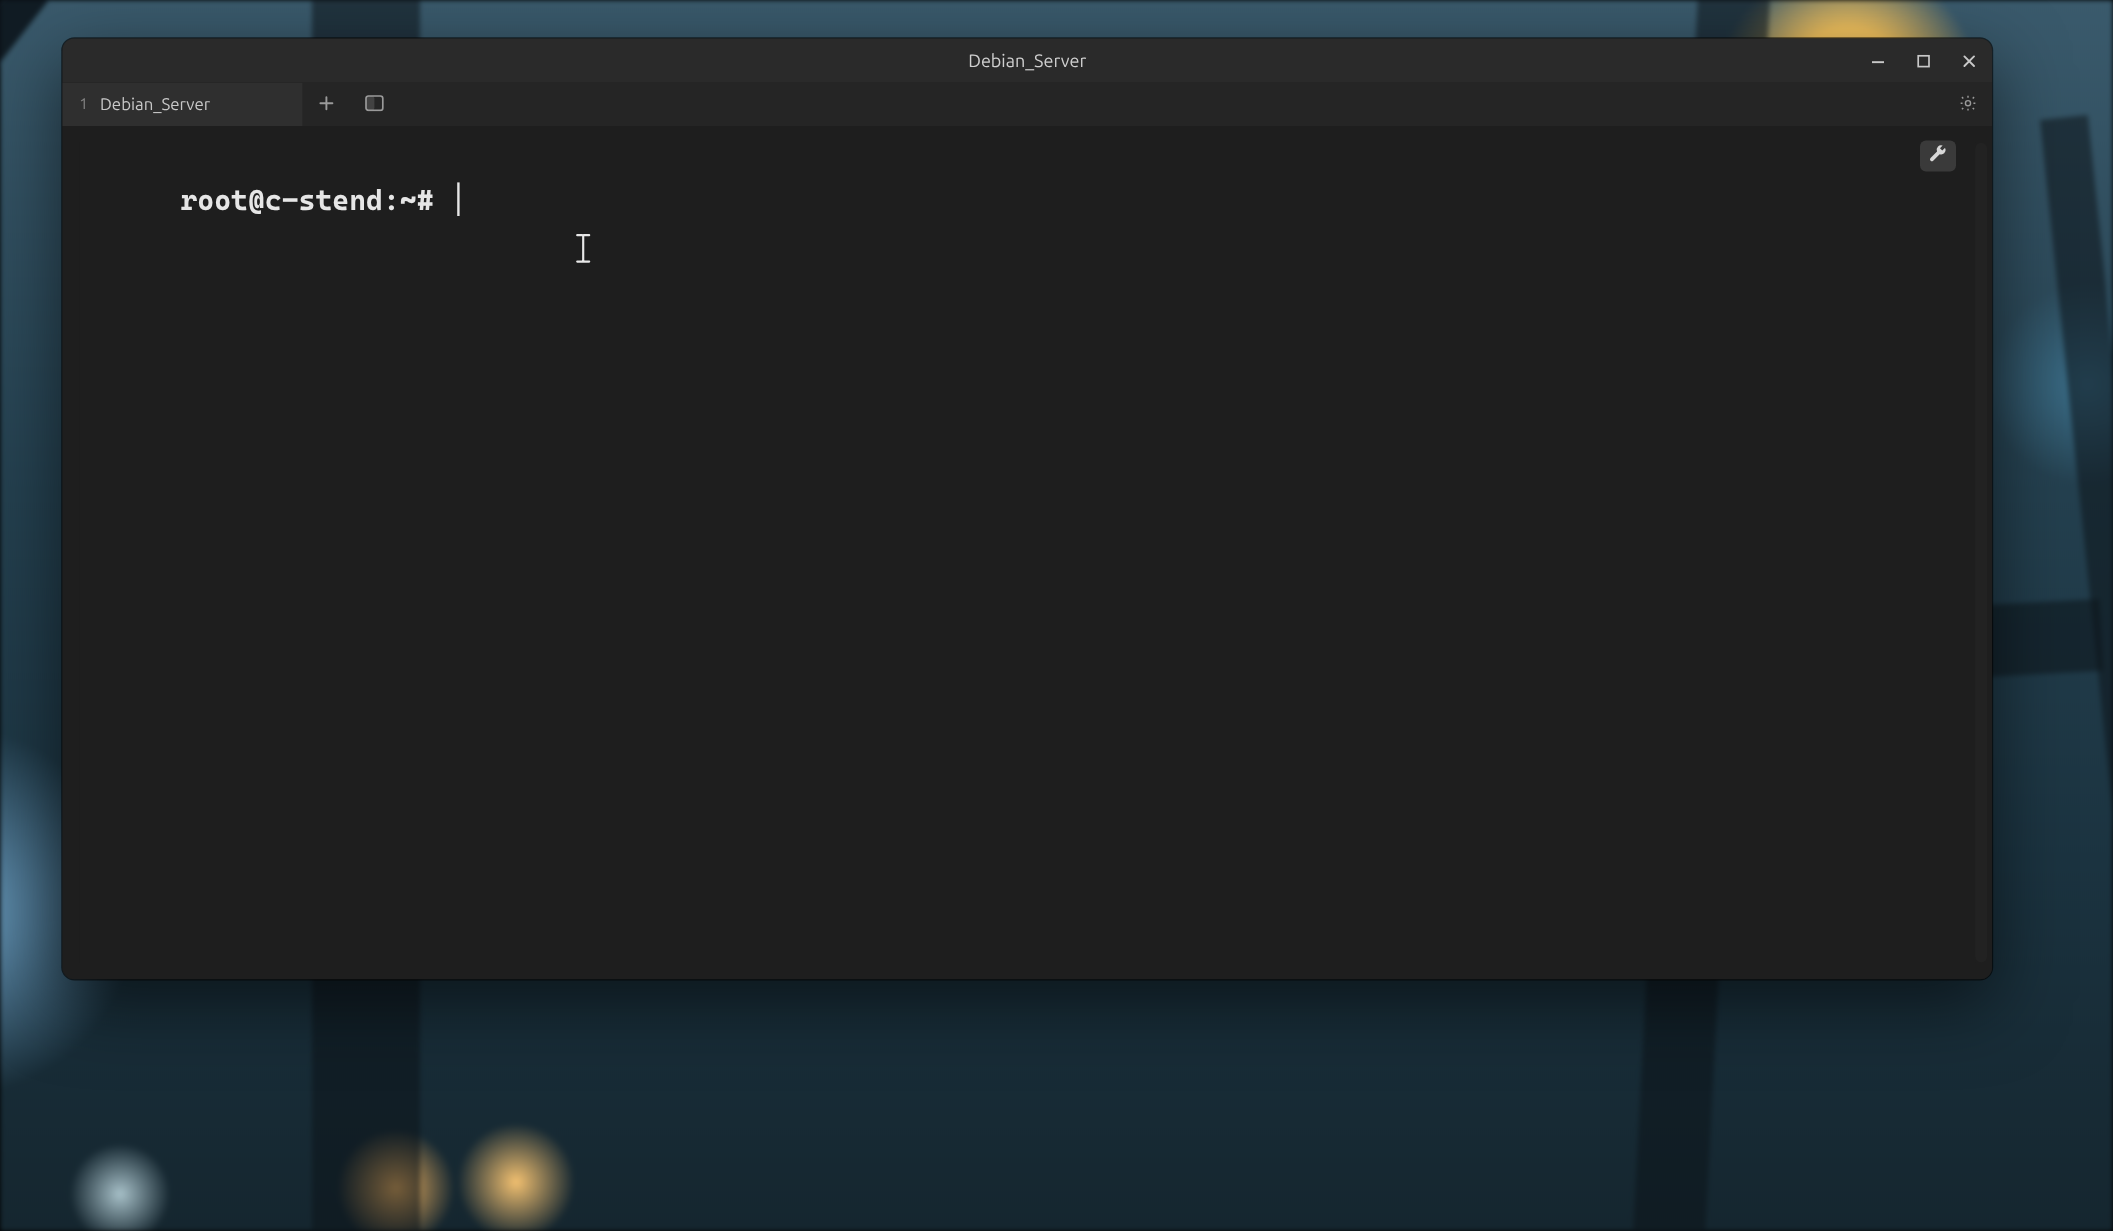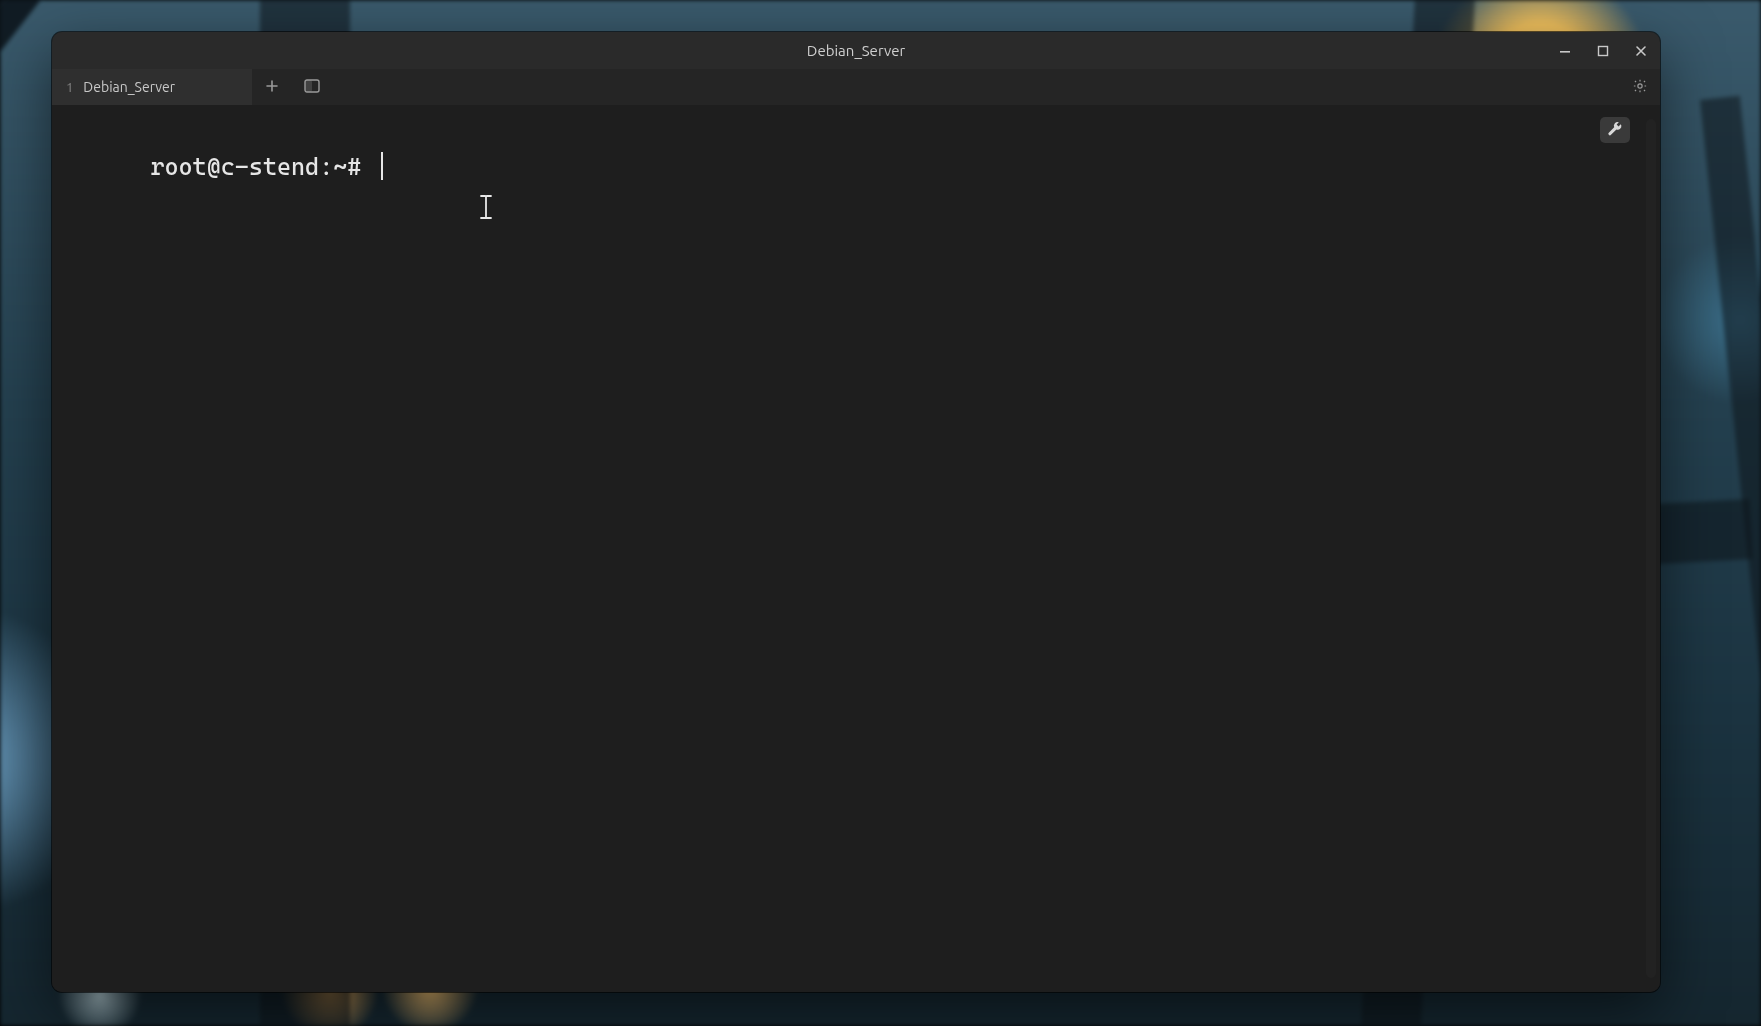--- a/index.html
+++ b/index.html
@@ -37,21 +37,21 @@
   .slat.d { width: 60px; height: 1200px; left: 1420px; top: -100px; transform: rotate(3deg); background: rgba(12,20,26,0.55);}
   .slat.e { width: 40px; height: 900px; left: 1700px; top: 100px; transform: rotate(-6deg); background: rgba(12,20,26,0.55);}
   .slat.f { width: 400px; height: 60px; left: 1350px; top: 520px; transform: rotate(-3deg); background: rgba(12,20,26,0.55);}
 
   
   .window {
     position: absolute;
     left: 52px;
     top: 32px;
     width: 1608px;
-    height: 960px;
+    height: 784px;
     border-radius: 10px;
     box-shadow: 0 20px 60px rgba(0,0,0,0.55), 0 0 0 1px rgba(0,0,0,0.6);
     background: #1e1e1e;
     display: flex;
     flex-direction: column;
     overflow: hidden;
   }
 
   .titlebar {
     height: 37px;
@@ -128,20 +128,21 @@
   }
   .term {
     position: absolute;
     inset: 14px;
     background: #1e1e1e;
     color: #e6e6e6;
     font-family: "Cascadia Mono", "Fira Mono", "DejaVu Sans Mono", "Consolas", monospace;
     font-size: 24px;
     line-height: 1.35;
     white-space: pre;
+    font-weight: bold;
   }
   .prompt-line { display: inline; }
   .cursor {
     display: inline-block;
     width: 2px;
     height: 1.15em;
     background: #e6e6e6;
     vertical-align: -0.18em;
     margin-left: 6px;
     animation: blink 1.1s steps(1) infinite;

